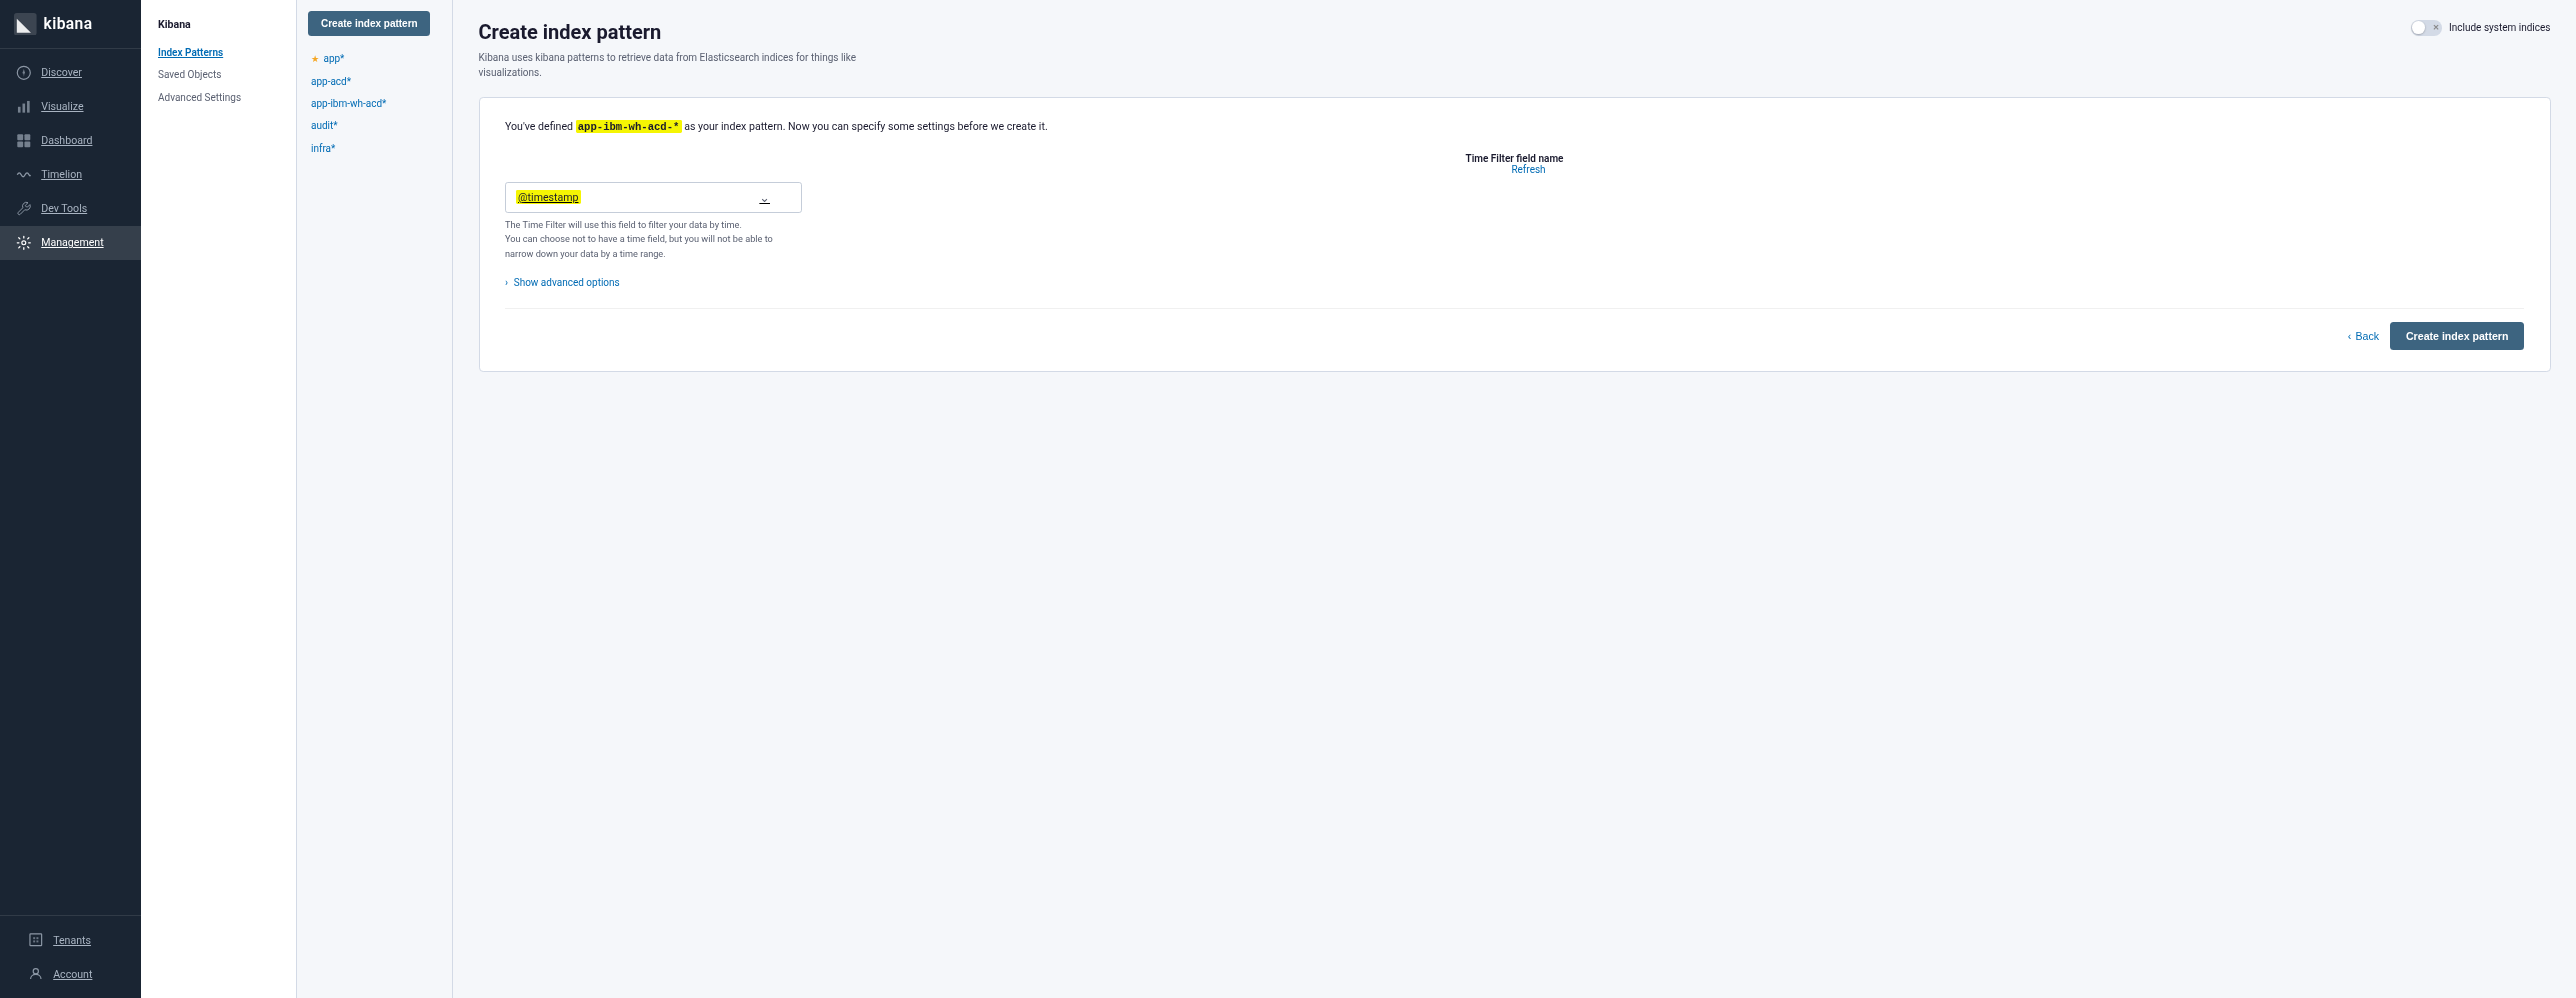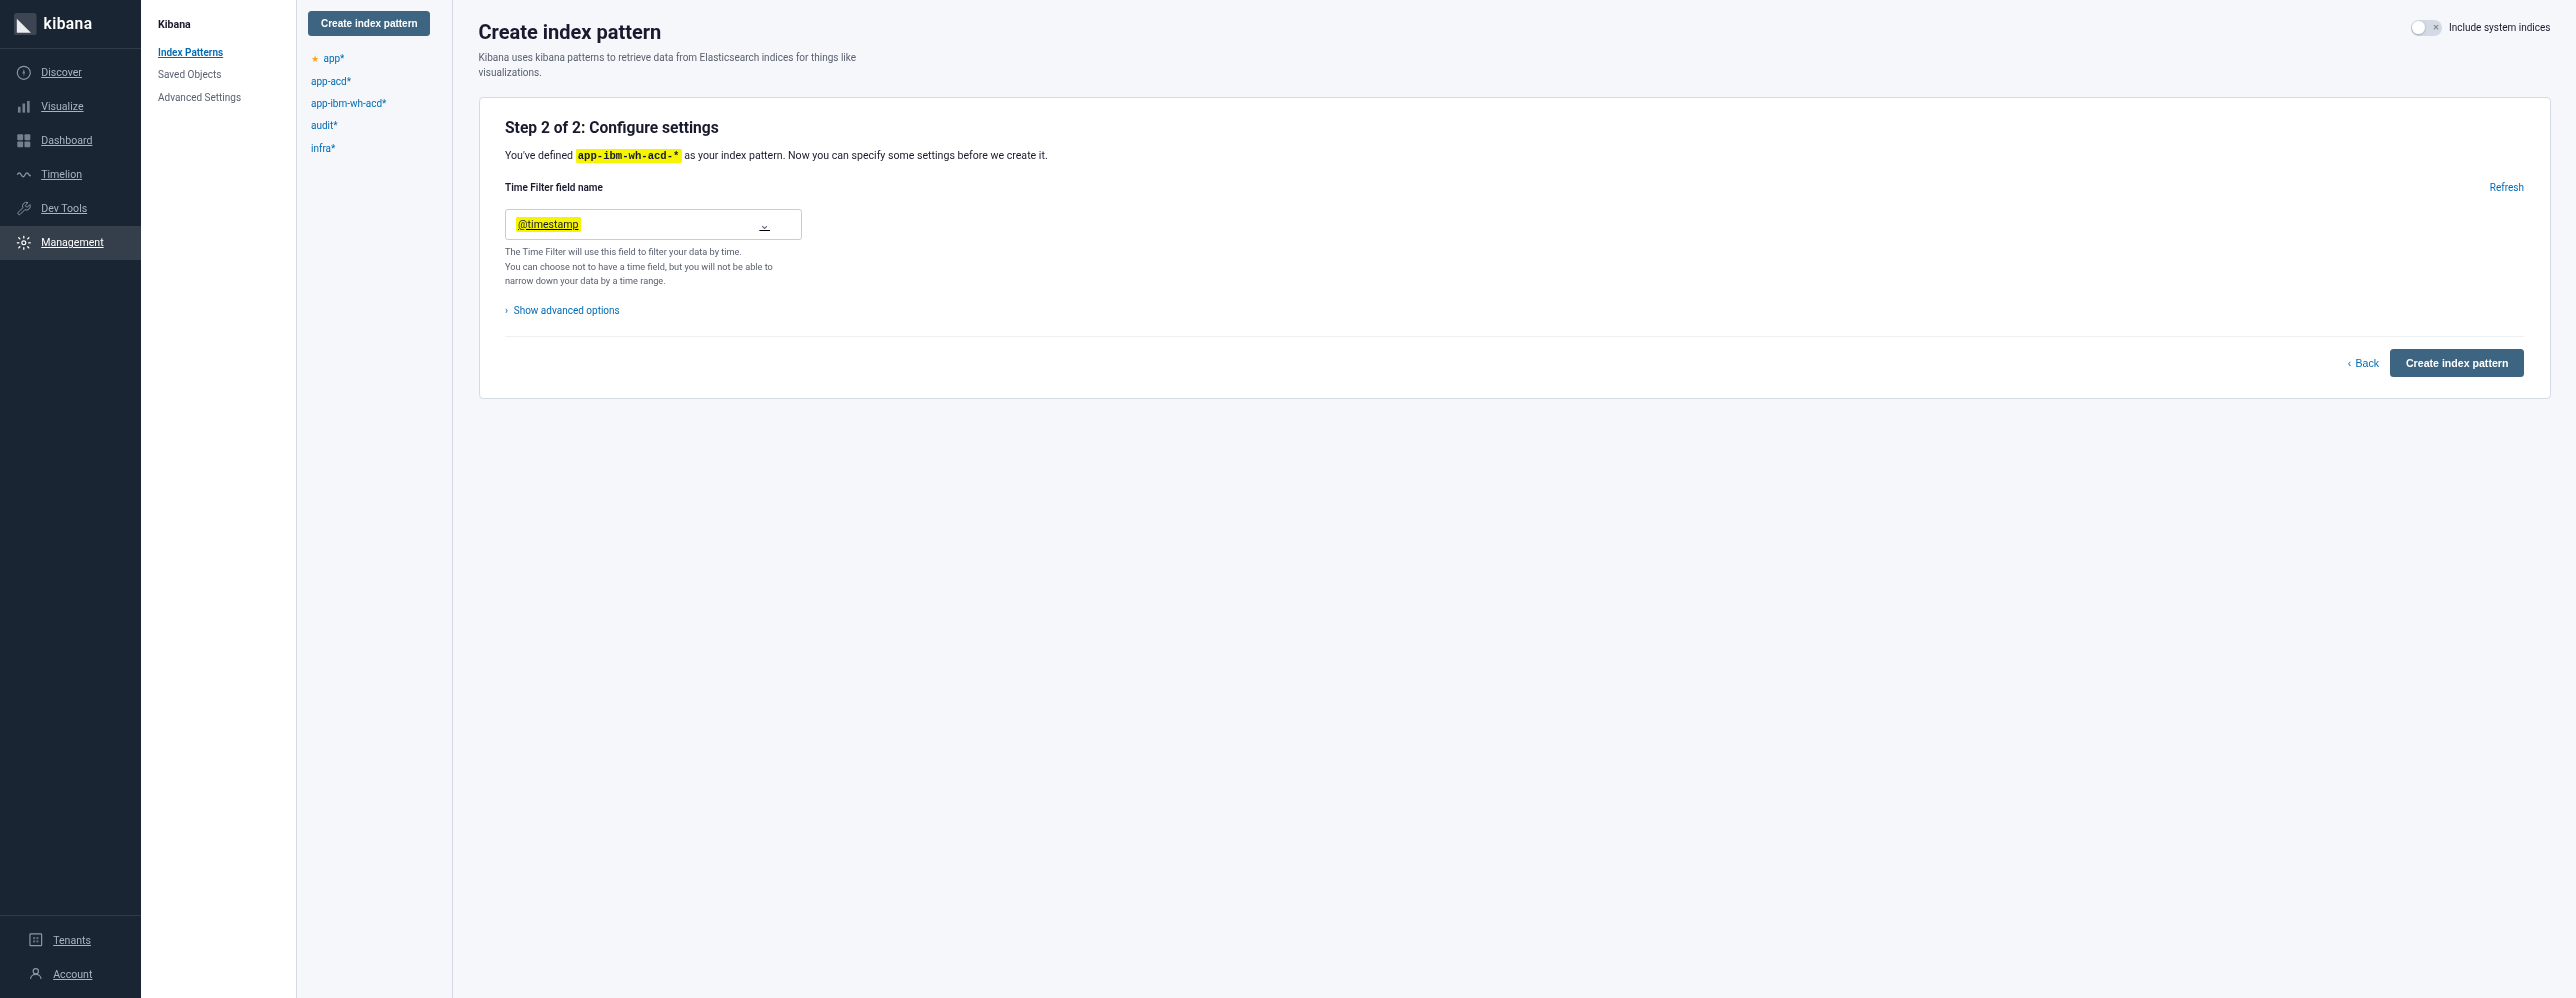--- a/index.html
+++ b/index.html
@@ -197,21 +197,22 @@
       font-weight: 700;
       padding: 0.7px 2.1px;
       border-radius: 1.4px;
       font-family: Liberation Mono, monospace;
     }
 
     .field-label-row {
       display: flex;
       justify-content: space-between;
       align-items: center;
-      margin-bottom: 16px;
+      margin-bottom: 7px;
+      flex-direction: column;
     }
     .field-label {
       font-size: 10px;
       font-weight: 600;
       color: #1a1a2e;
     }
     .refresh-link {
       font-size: 10px;
       color: #006bb4;
       cursor: pointer;
@@ -416,21 +417,20 @@
     <div class="include-system">
       <div class="toggle-switch">
         <div class="toggle-knob"></div>
         <span class="toggle-x">✕</span>
       </div>
       <span>Include system indices</span>
     </div>
   </div>
 
   <div class="step-card">
-    <h2 class="step-title">Step 2 of 2: Configure settings</h2>
     <p class="defined-text">
       <span>You've defined </span><span class="highlight-pattern">app-ibm-wh-acd-*</span><span> as your index pattern. Now you can specify some settings before we create it.</span>
     </p>
 
     <div class="field-label-row">
       <label class="field-label">Time Filter field name</label>
       <a class="refresh-link">Refresh</a>
     </div>
 
     <div class="select-wrapper">

